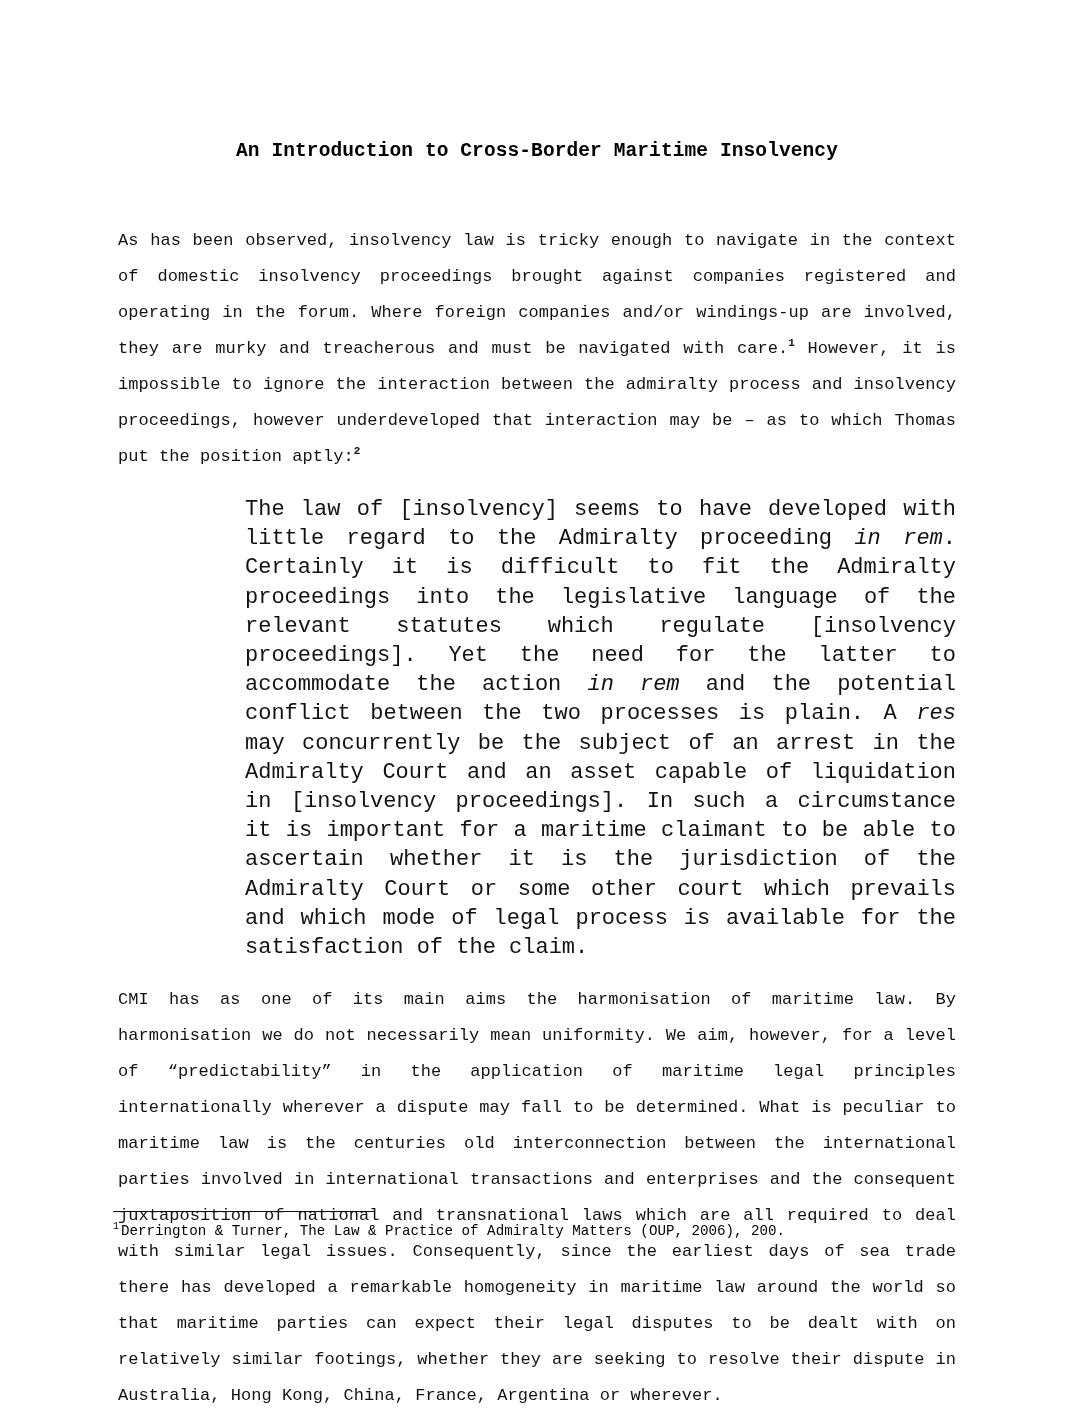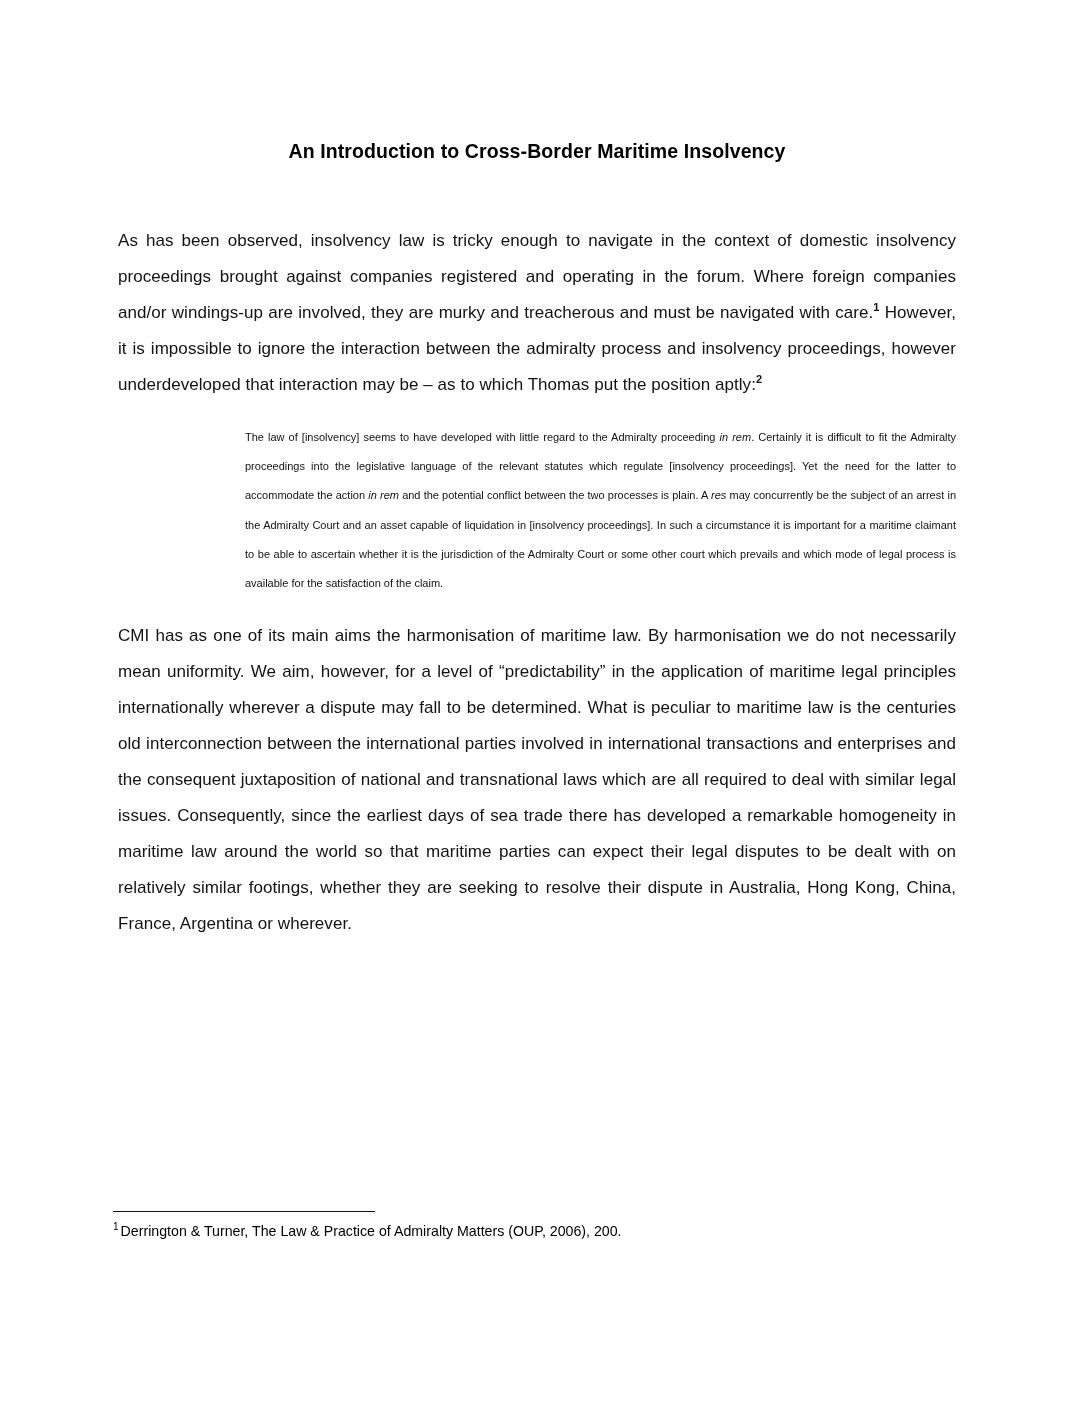--- a/index.html
+++ b/index.html
@@ -12,20 +12,21 @@
     font-family: "Liberation Sans", sans-serif;
     color: #0a0a0a;
   }
   .page {
     position: relative;
     width: 1088px;
     height: 1408px;
     background: #ffffff;
     overflow: hidden;
     box-sizing: border-box;
+    font-family: Liberation Mono, monospace;
   }
   .doc-title {
     position: absolute;
     top: 127px;
     left: 118px;
     width: 838px;
     text-align: center;
     font-size: 19.5px;
     font-weight: bold;
     letter-spacing: 0.1px;
@@ -45,21 +46,21 @@
     text-justify: inter-word;
     color: #121212;
     letter-spacing: 0.05px;
   }
   .quote-block {
     margin: 20px 0 20px 127px;
     width: 711px;
   }
   p.quote-para {
     margin: 0;
-    font-size: 11px;
+    font-size: 22px;
     line-height: 29.2px;
     text-align: justify;
     text-justify: inter-word;
     color: #121212;
   }
   sup.fn-ref {
     font-size: 11px;
     line-height: 0;
     vertical-align: super;
     font-weight: bold;

